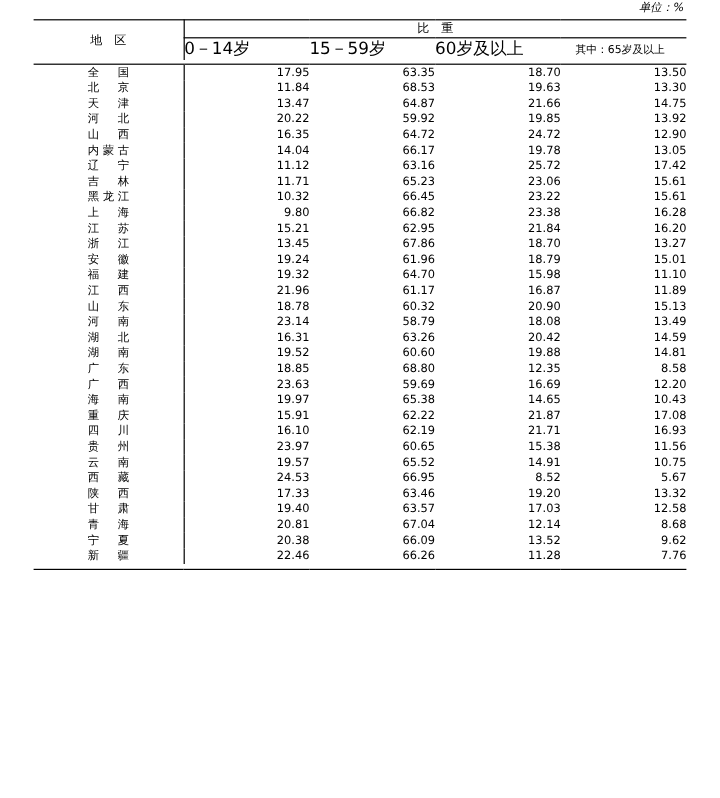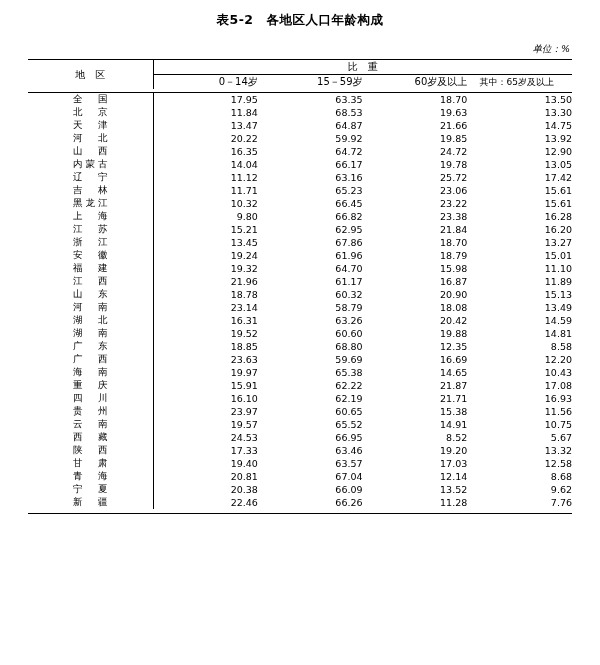--- a/index.html
+++ b/index.html
@@ -56,22 +56,22 @@
     font-size: 10px;
     border-right: 1px solid #000;
   }
   .hdr-bizhong {
     text-align: center;
     font-size: 10px;
     border-bottom: 0.8px solid #000;
     padding: 4px 0 4px 0;
   }
   .hdr-sub {
-    text-align: right;
-    font-size: 10px;
+    text-align: left;
+    font-size: 14px;
     padding: 4px 0 4px 0;
   }
   .hdr-sub.indent {
     text-align: right;
     padding-right: 18px;
     font-size: 9px;
   }
   .rule-thick td {
     border-bottom: 1.4px solid #000;
   }
@@ -96,21 +96,20 @@
   .c3 { padding-right: 30px; }
   .c4 { padding-right: 18px; }
   .bold { font-weight: bold; margin-top: 44px; }
   .hdr-row-space td { height: 3px; }
 </style>
 </head>
 <body>
 
 <div class="page">
 
-  <div class="title">表5-2　各地区人口年龄构成</div>
 
   <div class="unit">单位：%</div>
 
   <table class="main">
     <colgroup>
       <col style="width:23%">
       <col style="width:19.25%">
       <col style="width:19.25%">
       <col style="width:19.25%">
       <col style="width:19.25%">

